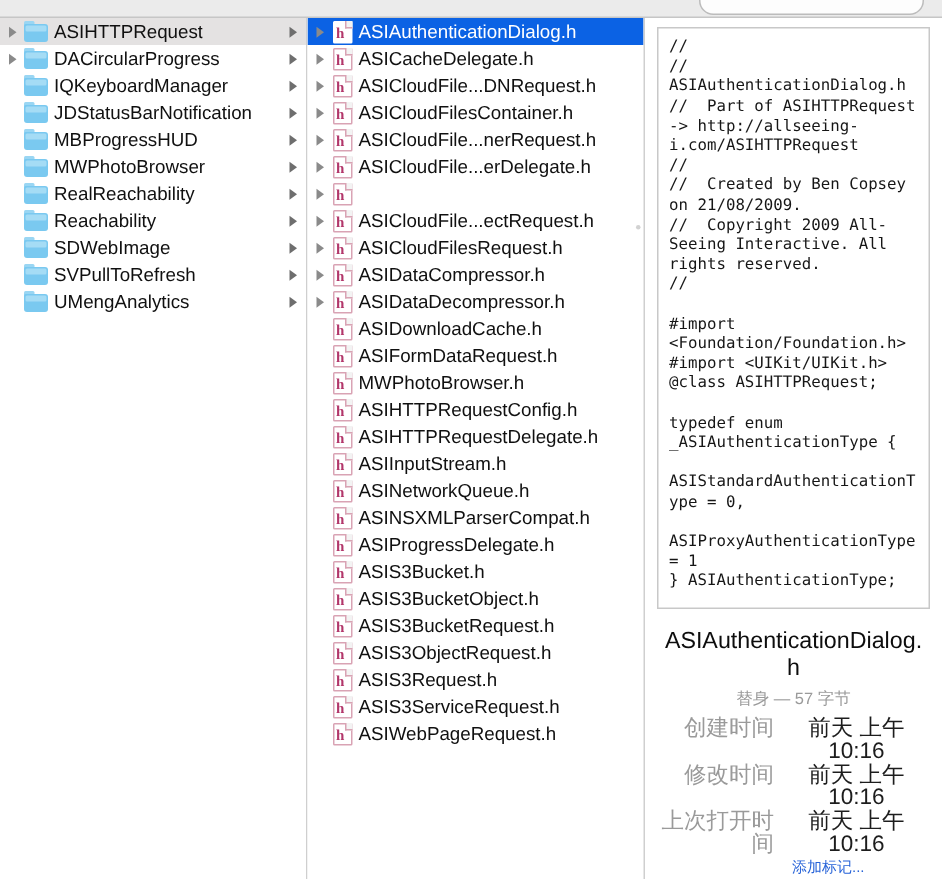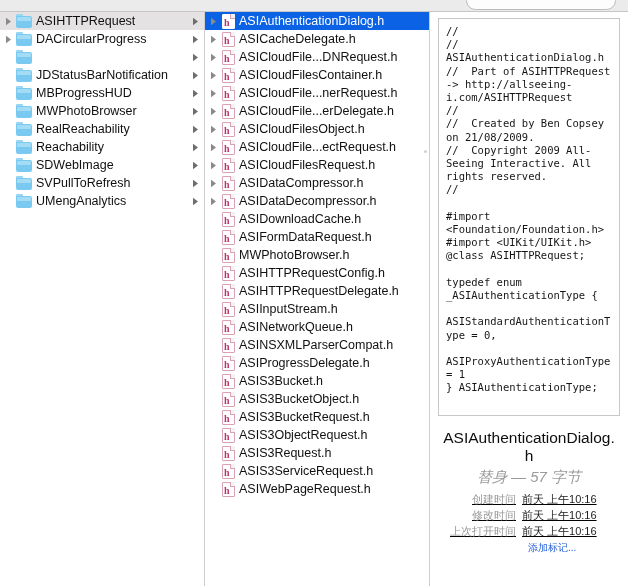--- a/index.html
+++ b/index.html
@@ -190,35 +190,33 @@
   }
   .info-title {
     font-size: 15.5px;
     color: #0d0d0d;
     line-height: 18px;
     word-break: break-all;
     padding: 0 2px;
   }
   .info-sub {
     margin-top: 3px;
-    font-size: 15px;
+    font-size: 11px;
     color: #9a9a9a;
-    font-style: italic;
   }
   .meta {
     margin-top: 5px;
     display: flex;
     flex-direction: column;
     gap: 1px;
   }
   .meta-row {
     display: flex;
-    font-size: 11px;
+    font-size: 15px;
     line-height: 15px;
-    text-decoration: underline;
   }
   .meta-k {
     width: 84px;
     min-width: 84px;
     text-align: right;
     color: #9a9a9a;
     padding-right: 6px;
   }
   .meta-v {
     color: #1d1d1d;
@@ -288,20 +286,21 @@
             </svg>
           </div>
         </div>
         <div class="row">
           <div class="disc"></div>
           <div class="folder-ico">
             <div class="ftab"></div>
             <div class="fbody"></div>
             <div class="fshine"></div>
           </div>
+          <div class="row-label">IQKeyboardManager</div>
           <div class="chev-right">
             <svg width="7" height="9" viewBox="0 0 7 9">
               <path d="M1 0.8 L6 4.5 L1 8.2 Z" fill="#6e6e6e"></path>
             </svg>
           </div>
         </div>
         <div class="row">
           <div class="disc"></div>
           <div class="folder-ico">
             <div class="ftab"></div>
@@ -485,21 +484,20 @@
         </div>
         <div class="row">
           <div class="disc">
             <svg width="7" height="9" viewBox="0 0 7 9">
               <path d="M1 0.8 L6 4.5 L1 8.2 Z" fill="#8a8a8a"></path>
             </svg>
           </div>
           <div class="h-ico">
             <span class="hglyph">h</span>
           </div>
-          <div class="row-label">ASICloudFilesObject.h</div>
         </div>
         <div class="row">
           <div class="disc">
             <svg width="7" height="9" viewBox="0 0 7 9">
               <path d="M1 0.8 L6 4.5 L1 8.2 Z" fill="#8a8a8a"></path>
             </svg>
           </div>
           <div class="h-ico">
             <span class="hglyph">h</span>
           </div>

